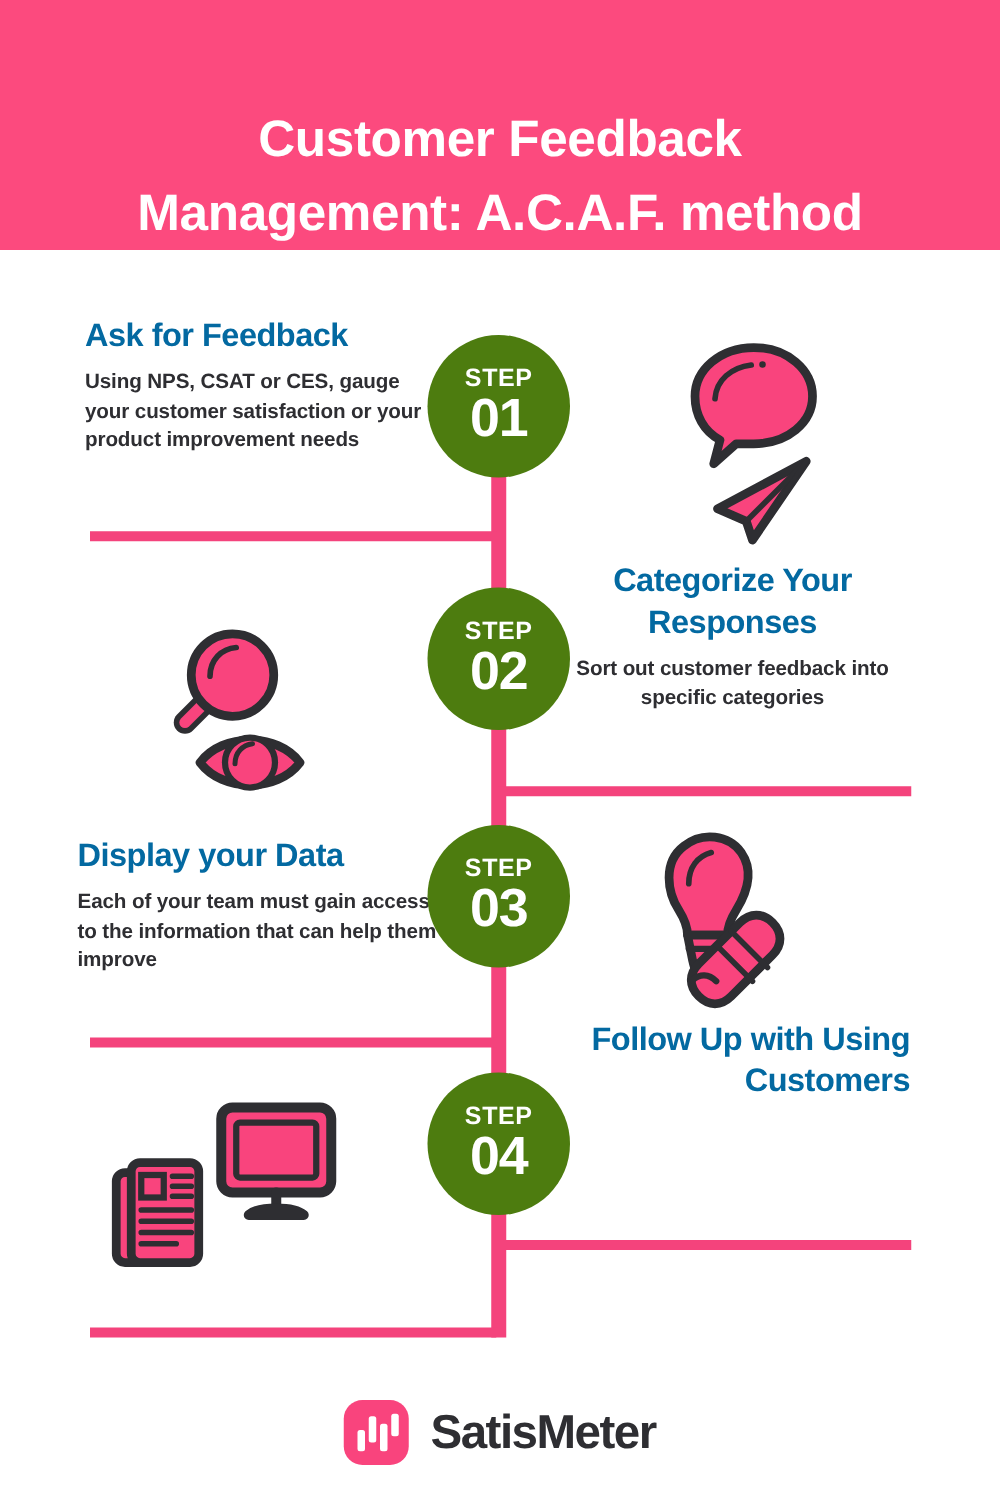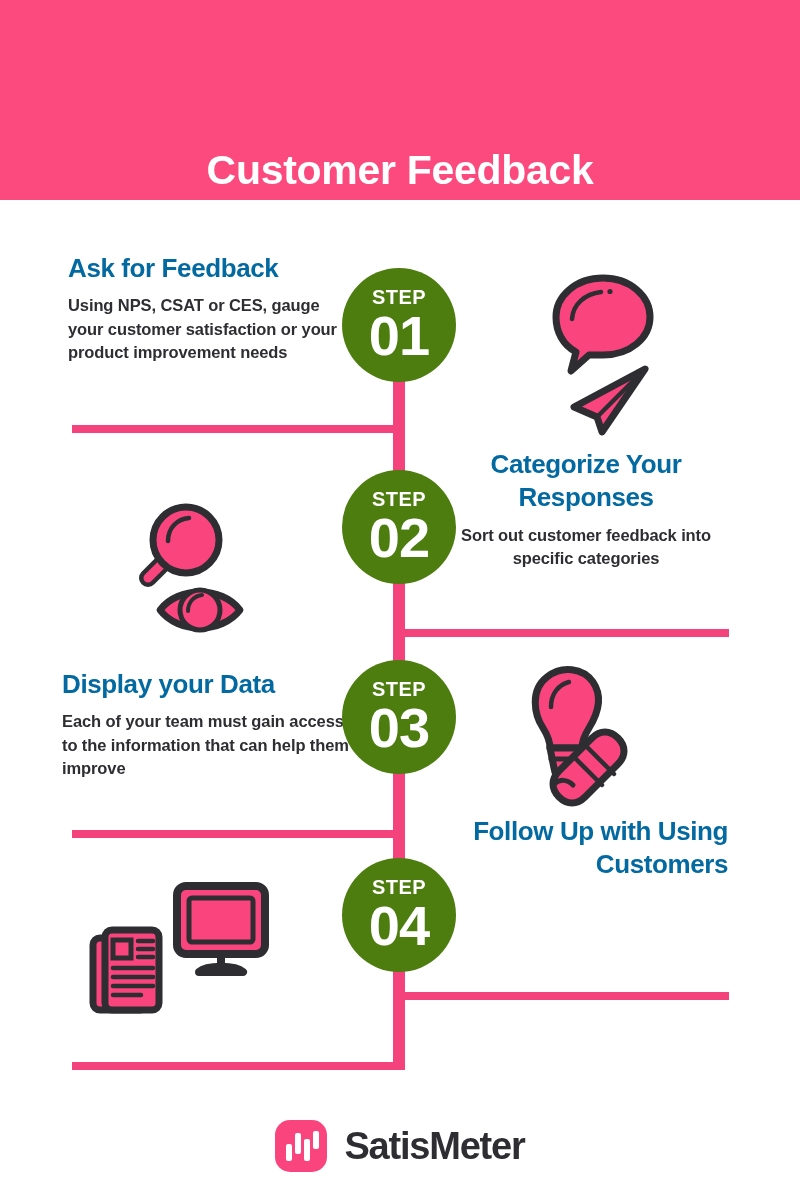--- a/index.html
+++ b/index.html
@@ -54,21 +54,21 @@
   .step-word {
     color:#ffffff;
     font-size:20px;
     font-weight:bold;
     letter-spacing:0.5px;
     line-height:1;
     margin-bottom:1px;
   }
   .step-num {
     color:#ffffff;
-    font-size:56px;
+    font-size:43px;
     font-weight:bold;
     line-height:1;
     letter-spacing:-1px;
   }
 
   
   .block { position:absolute; }
   .block h2 {
     color:#0369a1;
     font-size:26px;
@@ -127,20 +127,21 @@
     font-weight:bold;
     letter-spacing:-1.2px;
   }
 </style>
 </head>
 <body>
 
 <div class="header">
   <h1>
     <span>Customer Feedback</span><br>
+    <span>Management: A.C.A.F. method</span>
   </h1>
 </div>
 
 <div class="spine"></div>
 
 <div class="hline" style="left:72px;  top:425px; width:325px;"></div>
 <div class="hline" style="left:399px; top:629px; width:330px;"></div>
 <div class="hline" style="left:72px;  top:830px; width:325px;"></div>
 <div class="hline" style="left:399px; top:992px; width:330px;"></div>
 <div class="hline" style="left:72px;  top:1062px; width:325px;"></div>

